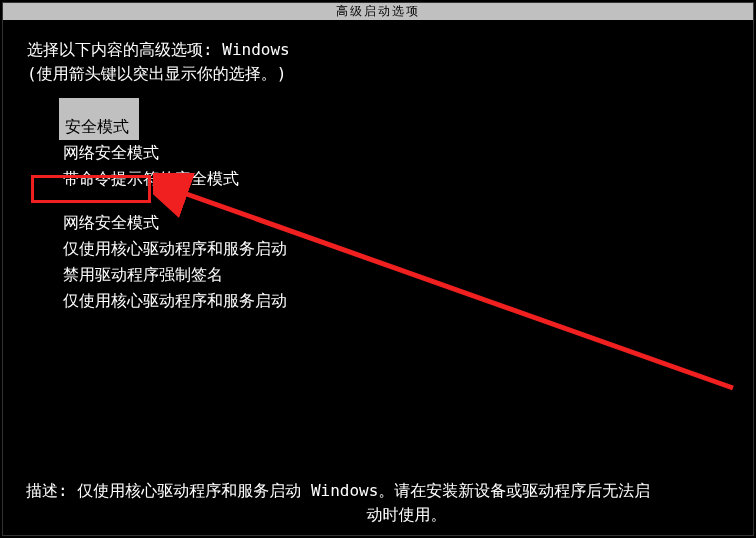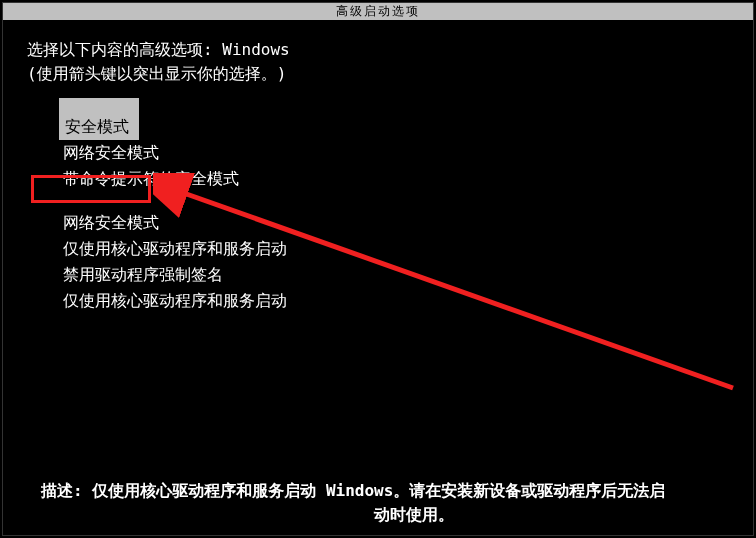--- a/index.html
+++ b/index.html
@@ -48,24 +48,23 @@
       background: #c0c0c0;
       color: #000;
       padding: 17px 10px 1px 6px;
     }
     .menu-group {
       margin-bottom: 18px;
     }
     .description {
       position: absolute;
       bottom: 8px;
-      left: 38px;
+      left: 23px;
       right: 24px;
       line-height: 24px;
-      font-weight: bold;
     }
     .desc-label {
       display: inline;
     }
     .desc-text {
       display: inline;
     }
     .desc-continuation {
       padding-left: 58px;
       display: block;

